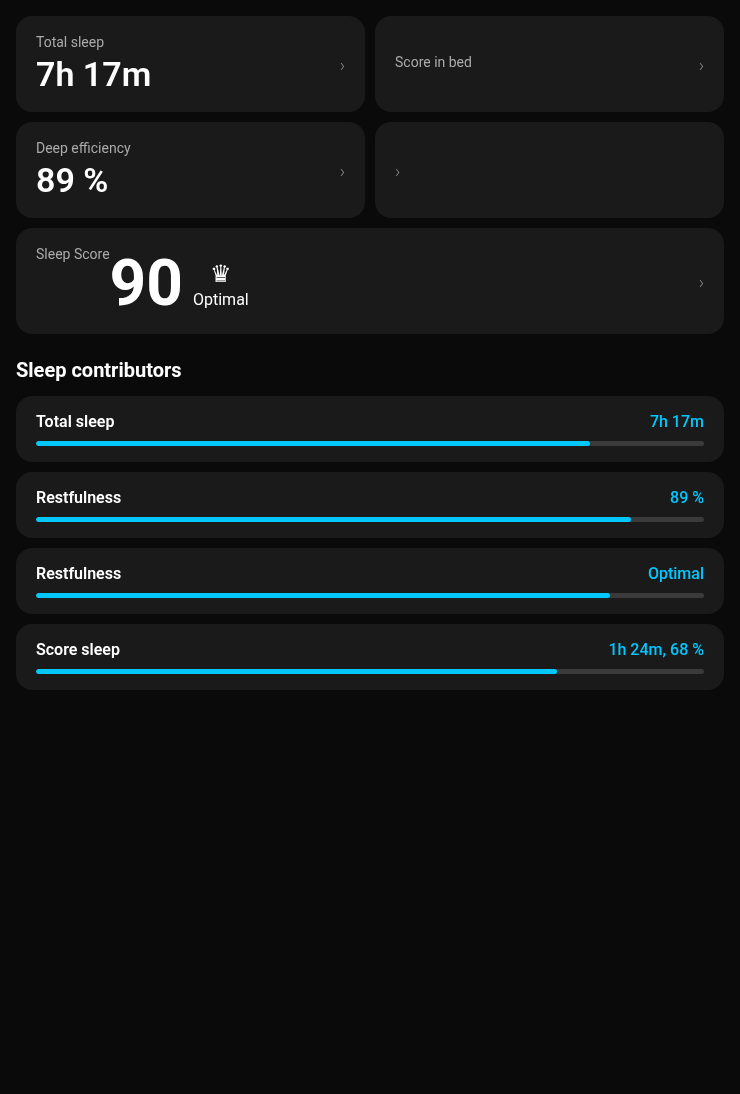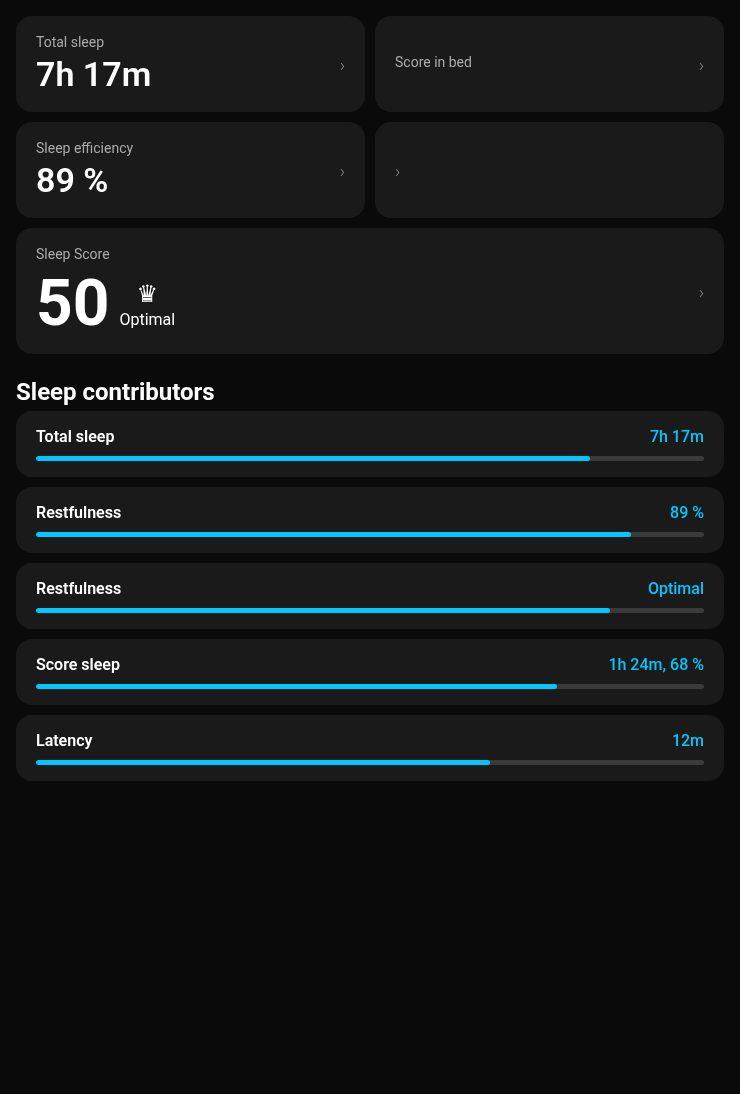--- a/index.html
+++ b/index.html
@@ -64,21 +64,21 @@
       padding: 18px 20px;
       display: flex;
       justify-content: space-between;
       align-items: center;
       margin-bottom: 24px;
       cursor: pointer;
     }
 
     .sleep-score-inner {
       display: flex;
-      flex-direction: column;
+      flex-direction: row;
     }
 
     .sleep-score-row {
       display: flex;
       align-items: center;
       gap: 10px;
       margin-top: 6px;
     }
 
     .score-number {
@@ -100,24 +100,24 @@
       color: #ffffff;
     }
 
     .optimal-label {
       font-size: 16px;
       color: #ffffff;
       font-weight: 400;
     }
 
     .section-title {
-      font-size: 24px;
+      font-size: 20px;
       font-weight: 700;
       color: #ffffff;
-      margin-bottom: 5px;
+      margin-bottom: 14px;
     }
 
     .contributor-card {
       background-color: #1a1a1a;
       border-radius: 16px;
       padding: 16px 20px;
       margin-bottom: 10px;
     }
 
     .contributor-header {
@@ -171,36 +171,36 @@
 
   <div class="stat-card">
     <div class="stat-card-content">
       <span class="stat-label">Score in bed</span>
     </div>
     <span class="chevron">›</span>
   </div>
 
   <div class="stat-card">
     <div class="stat-card-content">
-      <span class="stat-label">Sleep efficiency</span>
+      <span class="stat-label">Deep efficiency</span>
       <span class="stat-value">89 %</span>
     </div>
     <span class="chevron">›</span>
   </div>
 
   <div class="stat-card">
     <span class="chevron">›</span>
   </div>
 </div>
 
 <div class="sleep-score-card">
   <div class="sleep-score-inner">
     <span class="stat-label">Sleep Score</span>
     <div class="sleep-score-row">
-      <span class="score-number">50</span>
+      <span class="score-number">90</span>
       <div class="crown-optimal">
         <span class="crown-icon">♛</span>
         <span class="optimal-label">Optimal</span>
       </div>
     </div>
   </div>
   <span class="chevron">›</span>
 </div>
 
 <div>
@@ -236,23 +236,14 @@
       </div>
       <div class="contributor-card">
         <div class="contributor-header">
           <span class="contributor-name">Score sleep</span>
           <span class="contributor-value">1h 24m, 68 %</span>
         </div>
         <div class="progress-track">
           <div class="progress-fill" style="width: 78%;"></div>
         </div>
       </div>
-      <div class="contributor-card">
-        <div class="contributor-header">
-          <span class="contributor-name">Latency</span>
-          <span class="contributor-value">12m</span>
-        </div>
-        <div class="progress-track">
-          <div class="progress-fill" style="width: 68%;"></div>
-        </div>
-      </div>
     </div>
 </div>
 
 </body></html>

